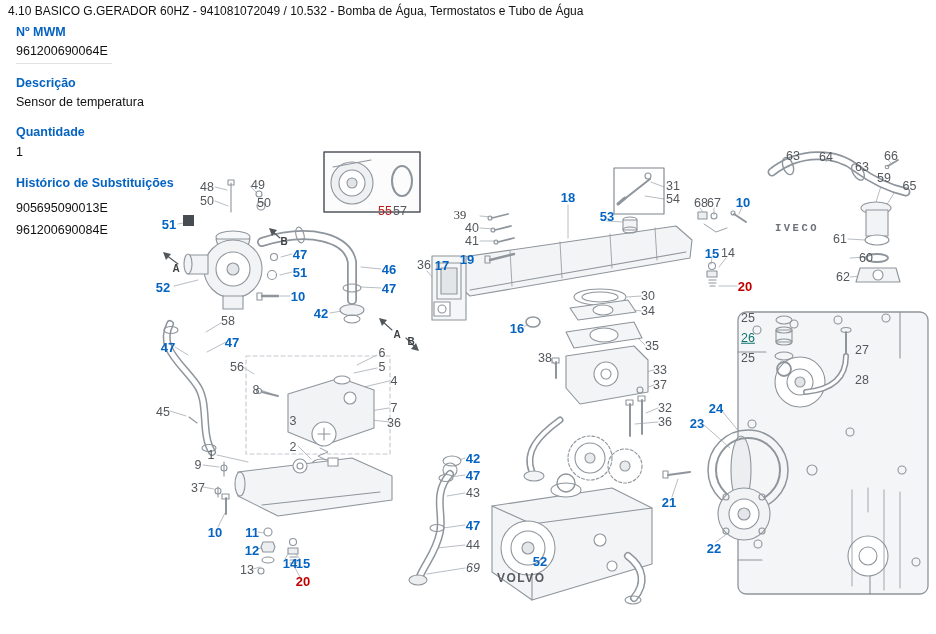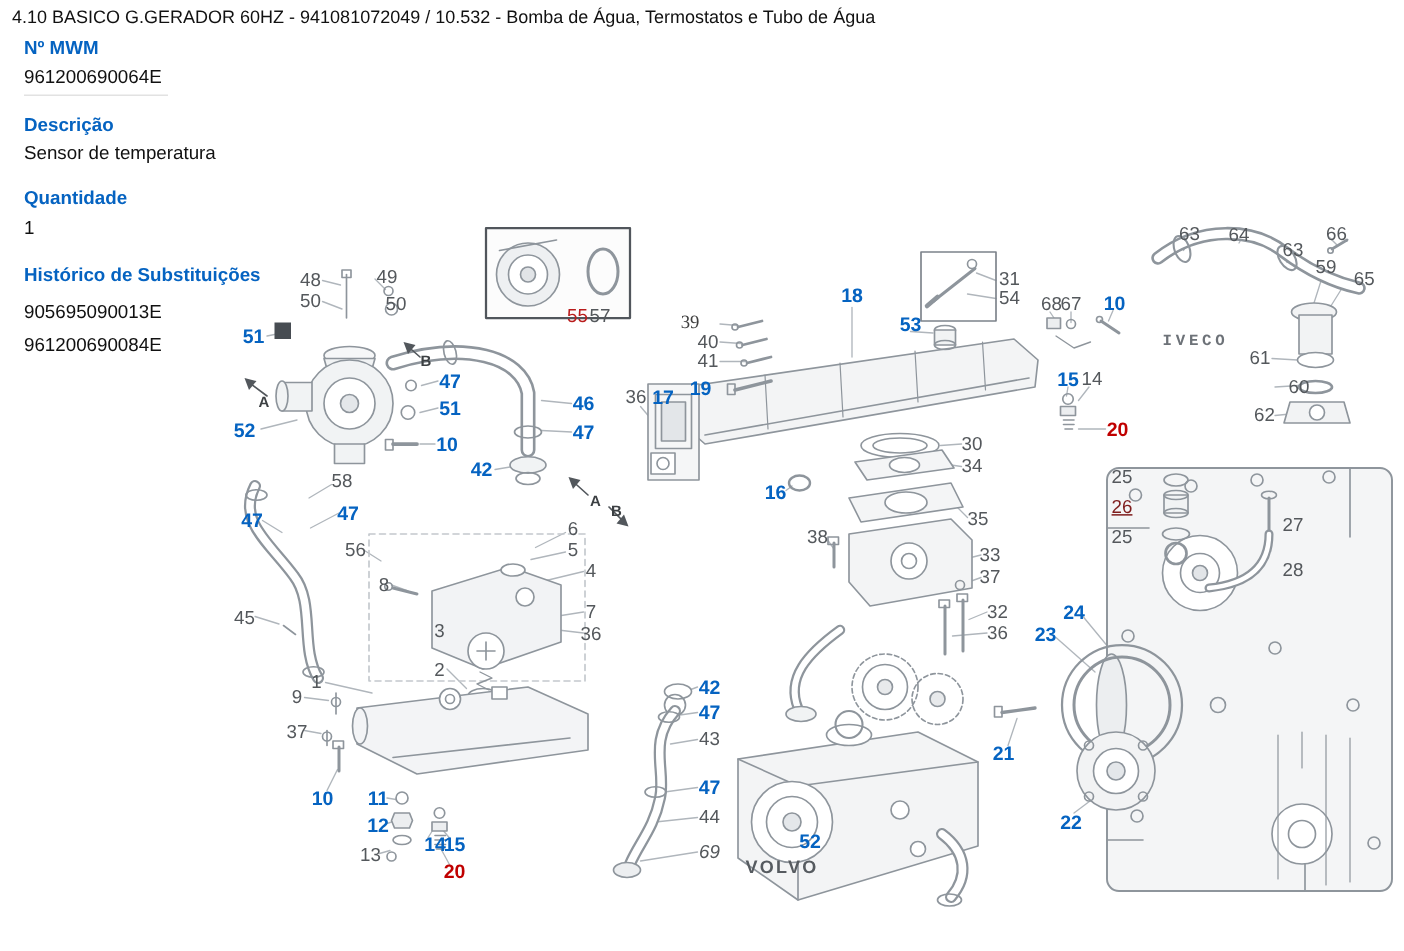--- a/index.html
+++ b/index.html
@@ -446,21 +446,21 @@
     <span class="callout b" style="left: 517px; top: 328px; color: rgb(5, 99, 193);">16</span>
     <span class="callout g" style="left: 648px; top: 296px; color: rgb(84, 88, 92);">30</span>
     <span class="callout g" style="left: 648px; top: 311px; color: rgb(84, 88, 92);">34</span>
     <span class="callout g" style="left: 652px; top: 346px; color: rgb(84, 88, 92);">35</span>
     <span class="callout g" style="left: 545px; top: 358px; color: rgb(84, 88, 92);">38</span>
     <span class="callout g" style="left: 660px; top: 370px; color: rgb(84, 88, 92);">33</span>
     <span class="callout g" style="left: 660px; top: 385px; color: rgb(84, 88, 92);">37</span>
     <span class="callout g" style="left: 665px; top: 408px; color: rgb(84, 88, 92);">32</span>
     <span class="callout g" style="left: 665px; top: 422px; color: rgb(84, 88, 92);">36</span>
     <span class="callout g" style="left: 748px; top: 318px; color: rgb(84, 88, 92);">25</span>
-    <span class="callout g" style="left: 748px; top: 338px; color: #7f1d1d; text-decoration: underline;">26</span>
+    <span class="callout g" style="left: 748px; top: 338px; color: #0f766e; text-decoration: underline;">26</span>
     <span class="callout g" style="left: 748px; top: 358px; color: rgb(84, 88, 92);">25</span>
     <span class="callout g" style="left: 862px; top: 350px; color: rgb(84, 88, 92);">27</span>
     <span class="callout g" style="left: 862px; top: 380px; color: rgb(84, 88, 92);">28</span>
     <span class="callout b" style="left: 716px; top: 408px; color: rgb(5, 99, 193);">24</span>
     <span class="callout b" style="left: 697px; top: 423px; color: rgb(5, 99, 193);">23</span>
     <span class="callout b" style="left: 669px; top: 502px; color: rgb(5, 99, 193);">21</span>
     <span class="callout b" style="left: 714px; top: 548px; color: rgb(5, 99, 193);">22</span>
     <span class="callout g" style="left: 228px; top: 321px; color: rgb(84, 88, 92);">58</span>
     <span class="callout b" style="left: 168px; top: 347px; color: rgb(5, 99, 193);">47</span>
     <span class="callout b" style="left: 232px; top: 342px; color: rgb(5, 99, 193);">47</span>

